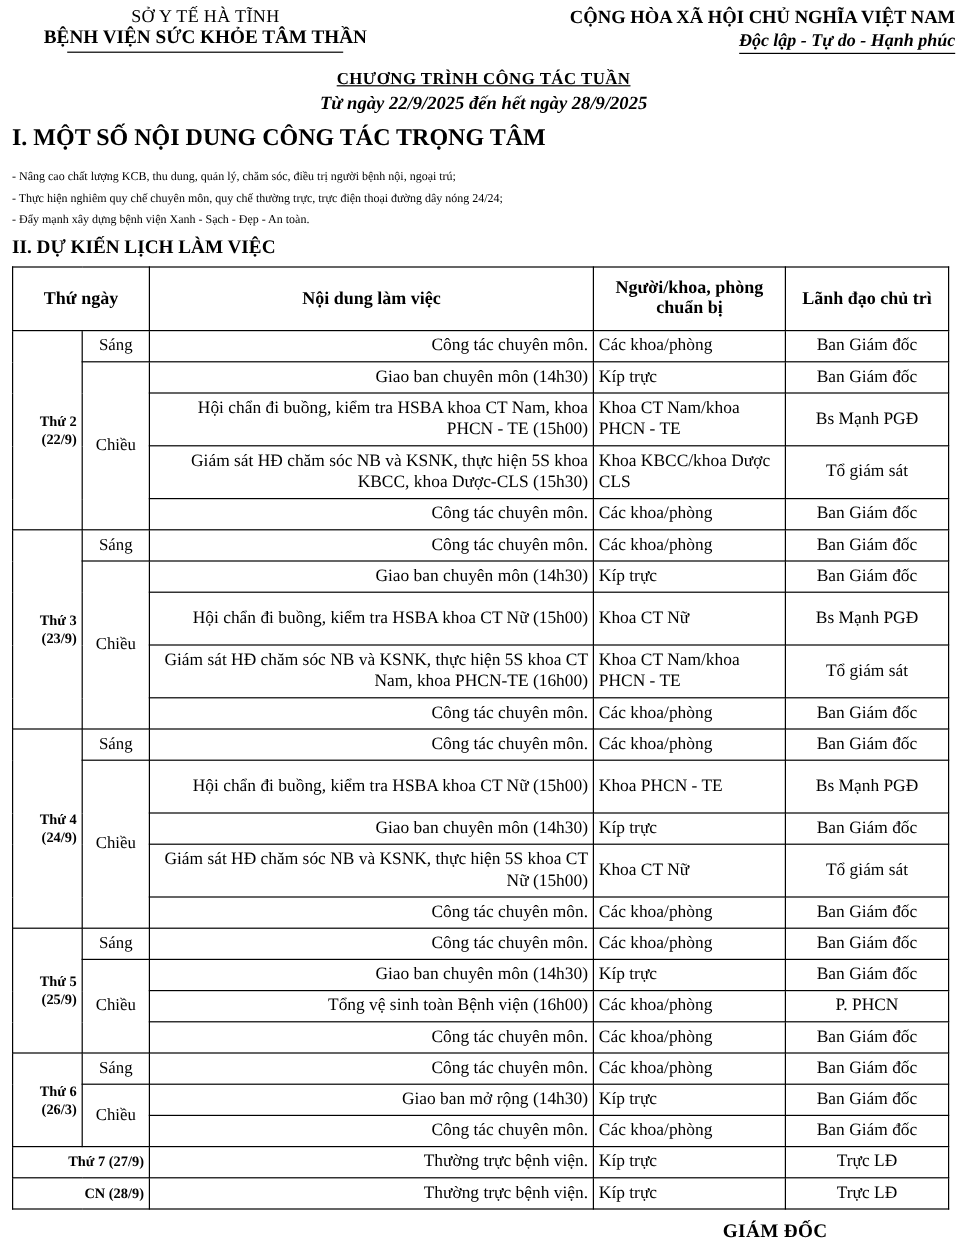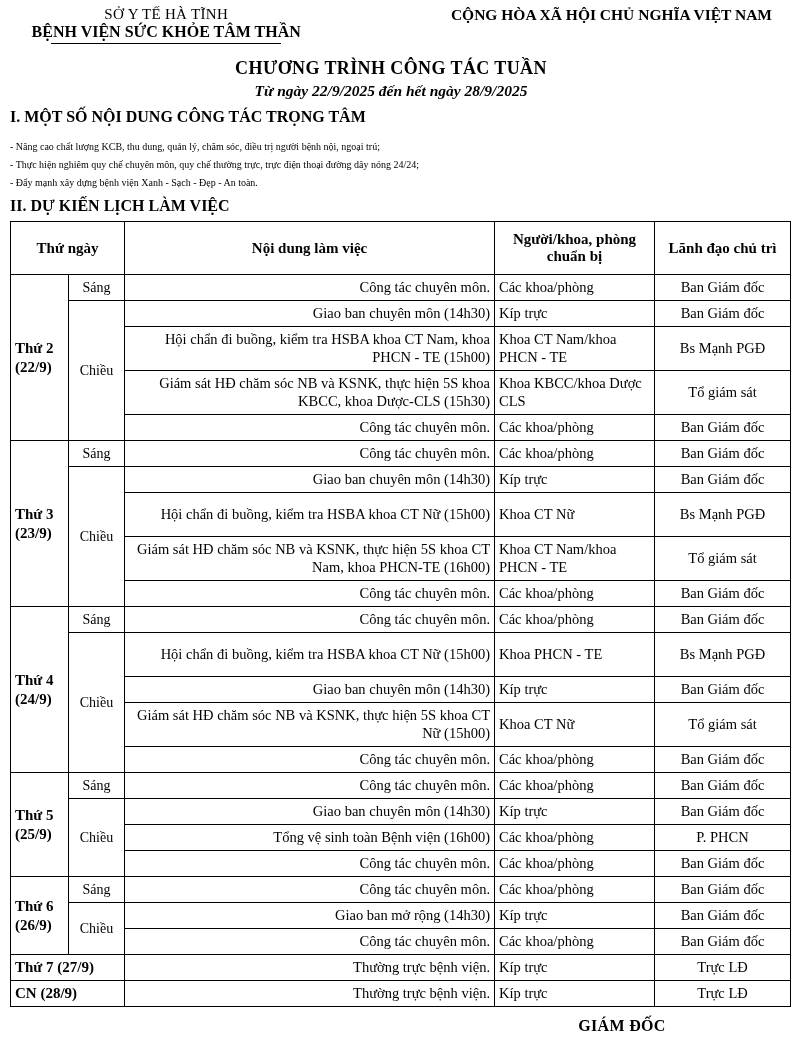--- a/index.html
+++ b/index.html
@@ -13,21 +13,21 @@
     font-family: "Liberation Serif", serif;
     color: #000000;
     font-size: 14px;
     position: relative;
     overflow: hidden;
   }
   .page {
     width: 800px;
     height: 1037px;
     box-sizing: border-box;
-    padding: 6px 28px 0 10px;
+    padding: 6px 4px 0 10px;
     position: relative;
   }
   
   .header {
     display: flex;
     flex-direction: row;
     align-items: flex-start;
     width: 100%;
   }
   .header-left {
@@ -72,33 +72,34 @@
     height: 1.2px;
     background: #000;
     margin: 2px auto 0 auto;
   }
   
   .title-block {
     text-align: center;
     margin-top: 14px;
   }
   .doc-title {
-    font-size: 18px;
+    font-size: 14px;
     font-weight: bold;
     letter-spacing: .4px;
+    text-decoration: underline;
   }
   .doc-subtitle {
     font-size: 15.5px;
     font-weight: bold;
     font-style: italic;
     margin-top: 3px;
   }
   
   .section-heading {
-    font-size: 16px;
+    font-size: 20px;
     font-weight: bold;
     margin-top: 8px;
     margin-bottom: 14px;
   }
   .bullet-line {
     font-size: 10px;
     margin: 5px 0 5px 0;
     line-height: 1.3;
   }
   .section-heading-2 {
@@ -120,23 +121,23 @@
     vertical-align: middle;
   }
   table.sched thead th {
     text-align: center;
     font-weight: bold;
     font-size: 15px;
     height: 44px;
     padding: 4px;
   }
   td.daycell {
-    text-align: left;
-    font-weight: bold;
-    font-size: 15px;
+    text-align: right;
+    font-weight: bold;
+    font-size: 12px;
     line-height: 1.25;
   }
   td.session {
     text-align: center;
     font-size: 14px;
     width: 56px;
   }
   td.content {
     text-align: right;
     padding-left: 5px;
@@ -178,20 +179,21 @@
   <div class="header">
     <div class="header-left">
       <div class="h-line1">SỞ Y TẾ HÀ TĨNH</div>
       <div class="h-line2">
         <span class="underline-box">BỆNH VIỆN SỨC KHỎE TÂM THẦN</span>
         <div class="rule-left"></div>
       </div>
     </div>
     <div class="header-right">
       <div class="right-line1">CỘNG HÒA XÃ HỘI CHỦ NGHĨA VIỆT NAM</div>
+      <div class="right-line2">Độc lập - Tự do - Hạnh phúc</div>
     </div>
   </div>
 
   <div class="title-block">
     <div class="doc-title">CHƯƠNG TRÌNH CÔNG TÁC TUẦN</div>
     <div class="doc-subtitle">Từ ngày 22/9/2025 đến hết ngày 28/9/2025</div>
   </div>
 
   <div class="section-heading">I. MỘT SỐ NỘI DUNG CÔNG TÁC TRỌNG TÂM</div>
   <div class="bullet-line">- Nâng cao chất lượng KCB, thu dung, quản lý, chăm sóc, điều trị người bệnh nội, ngoại trú;</div>
@@ -337,21 +339,21 @@
       </tr>
       <tr class="row-h1">
         <td class="content">Công tác chuyên môn.</td>
         <td class="prep">Các khoa/phòng</td>
         <td class="leader">Ban Giám đốc</td>
       </tr>
 
       <tr class="row-h1">
         <td class="daycell" rowspan="3">
           <div>Thứ 6</div>
-          <div>(26/9)</div>
+          <div>(26/3)</div>
         </td>
         <td class="session">Sáng</td>
         <td class="content">Công tác chuyên môn.</td>
         <td class="prep">Các khoa/phòng</td>
         <td class="leader">Ban Giám đốc</td>
       </tr>
       <tr class="row-h1">
         <td class="session" rowspan="2">Chiều</td>
         <td class="content">Giao ban mở rộng (14h30)</td>
         <td class="prep">Kíp trực</td>

